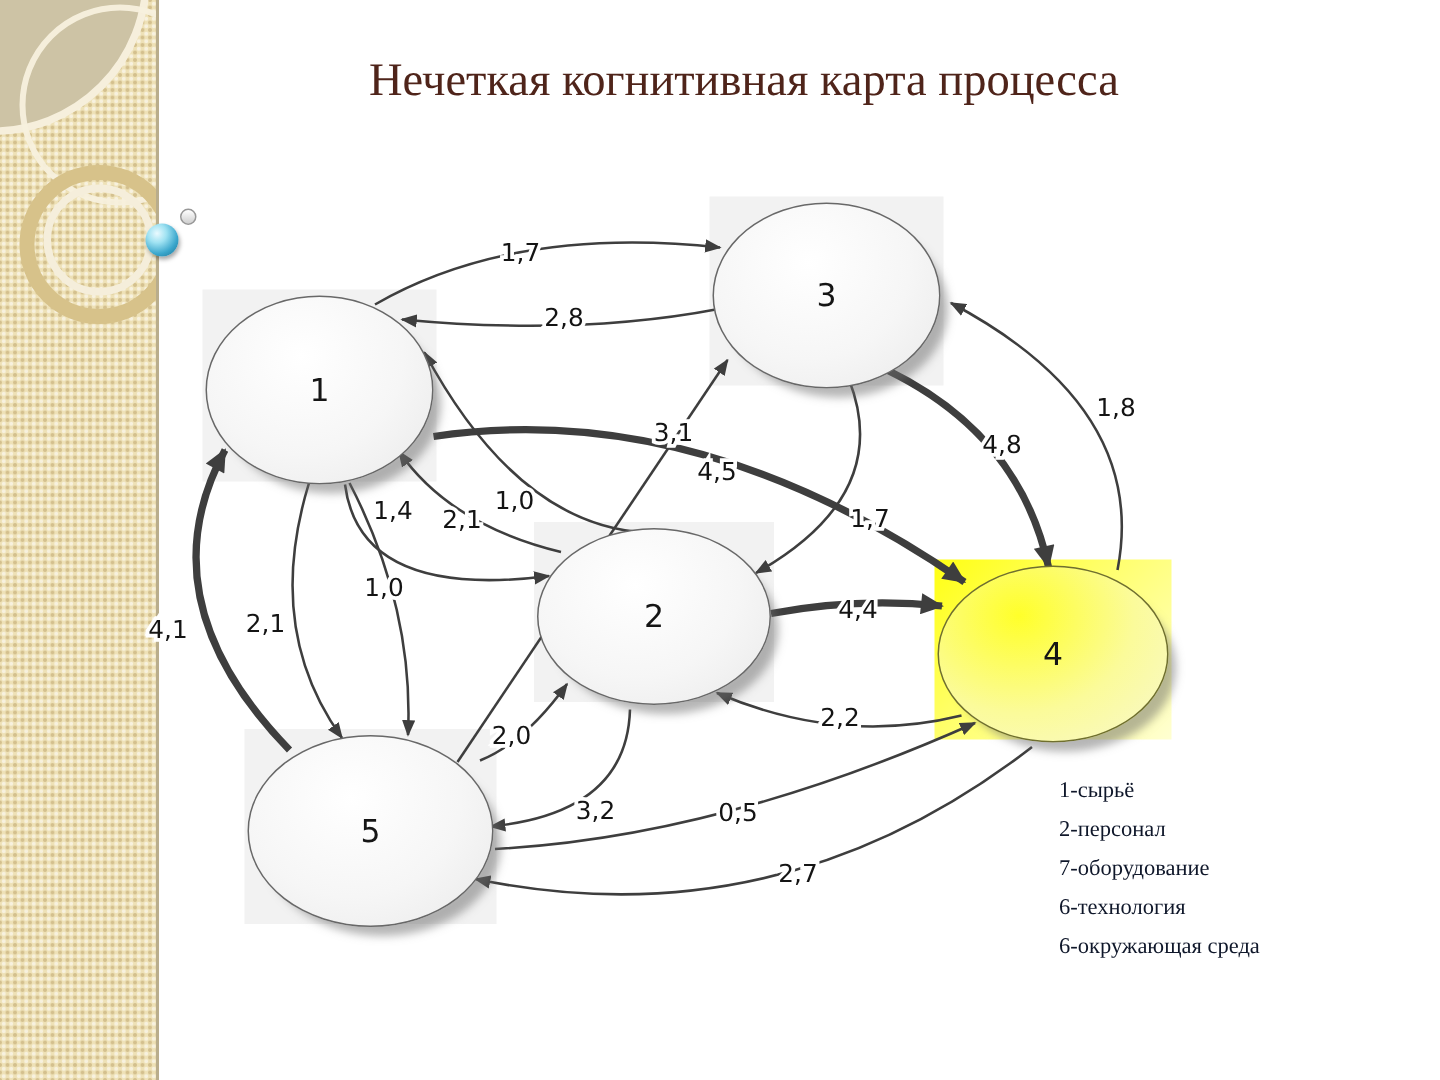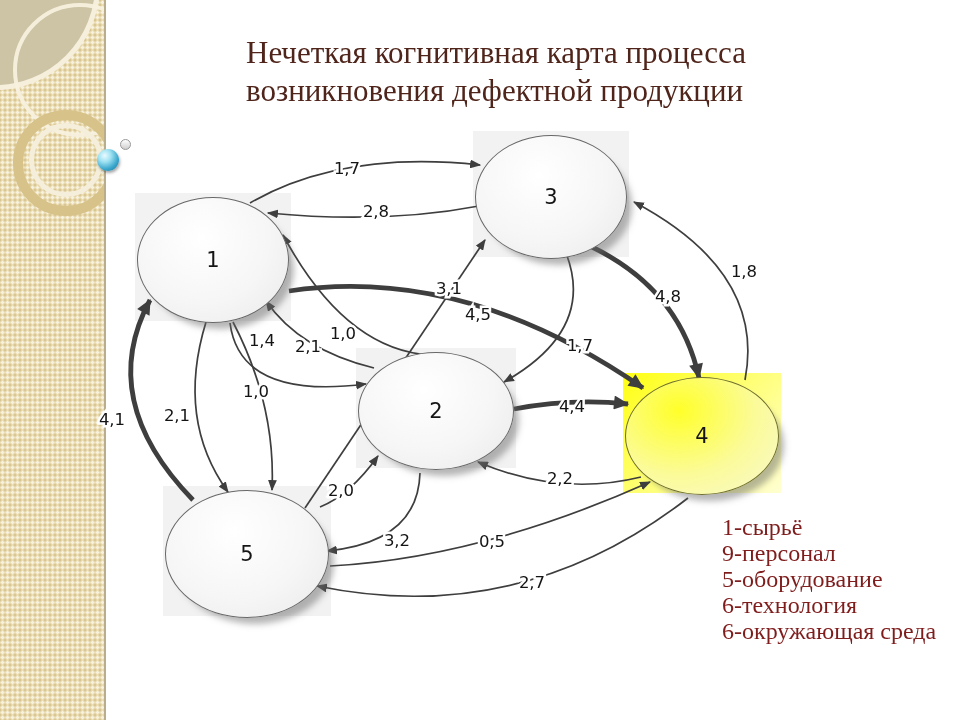--- a/index.html
+++ b/index.html
@@ -37,40 +37,39 @@
     box-shadow:8px 9px 6px -3px rgba(110,110,110,.5);
     display:flex;align-items:center;justify-content:center;}
   .node-ellipse.hl{background:radial-gradient(ellipse at 35% 28%, #ffff2a 0%, #fbfb9a 55%, #f8f8cf 100%);
     border-color:#6f6f2f;}
   .node-num{font-family:"DejaVu Sans",sans-serif;font-size:21px;color:#151515;}
   .edge{fill:none;stroke:var(--c-edge,#3e3e3e);stroke-width:1.7px;}
   .edge.thick{stroke-width:4.8px;}
   .edge-label{font-family:"DejaVu Sans",sans-serif;font-size:16.5px;fill:#141414;
     stroke:#ffffff;stroke-width:5px;paint-order:stroke;text-anchor:middle;}
   
-  .legend{position:absolute;left:722px;top:514px;z-index:5;
-    font-family:"Liberation Serif",serif;font-size:24px;line-height:26px;color:#7f1d1d;}
+  .legend{position:absolute;left:706px;top:514px;z-index:5;
+    font-family:"Liberation Serif",serif;font-size:15px;line-height:26px;color:#0f172a;}
 </style>
 </head>
 <body>
 
 <div class="slide">
 
   <div class="sidebar">
     <div class="decor blob"></div>
     <div class="decor ring1"></div>
     <div class="decor ring2o"></div>
     <div class="decor ring2i"></div>
   </div>
   <div class="sphere"></div>
   <div class="theta"></div>
 
   <div class="title">
     <div>Нечеткая когнитивная карта процесса</div>
-    <div>возникновения дефектной продукции</div>
   </div>
 
   <div id="rect-layer">
       <div class="node-rect" style="left: 135px; top: 193px; width: 156px; height: 128px;"></div>
       <div class="node-rect" style="left: 356px; top: 348px; width: 160px; height: 120px;"></div>
       <div class="node-rect" style="left: 473px; top: 131px; width: 156px; height: 126px;"></div>
       <div class="node-rect hl" style="left: 623px; top: 373px; width: 158px; height: 120px;"></div>
       <div class="node-rect" style="left: 163px; top: 486px; width: 168px; height: 130px;"></div>
     </div>
 
@@ -136,19 +135,19 @@
       <div class="node-ellipse hl" style="left: 625px; top: 377px; width: 152px; height: 116px;">
         <span class="node-num">4</span>
       </div>
       <div class="node-ellipse" style="left: 165px; top: 490px; width: 162px; height: 126px;">
         <span class="node-num">5</span>
       </div>
     </div>
 
   <div class="legend">
     <div>1-сырьё</div>
-    <div>9-персонал</div>
-    <div>5-оборудование</div>
+    <div>2-персонал</div>
+    <div>7-оборудование</div>
     <div>6-технология</div>
     <div>6-окружающая среда</div>
   </div>
 
 </div>
 
 </body></html>

